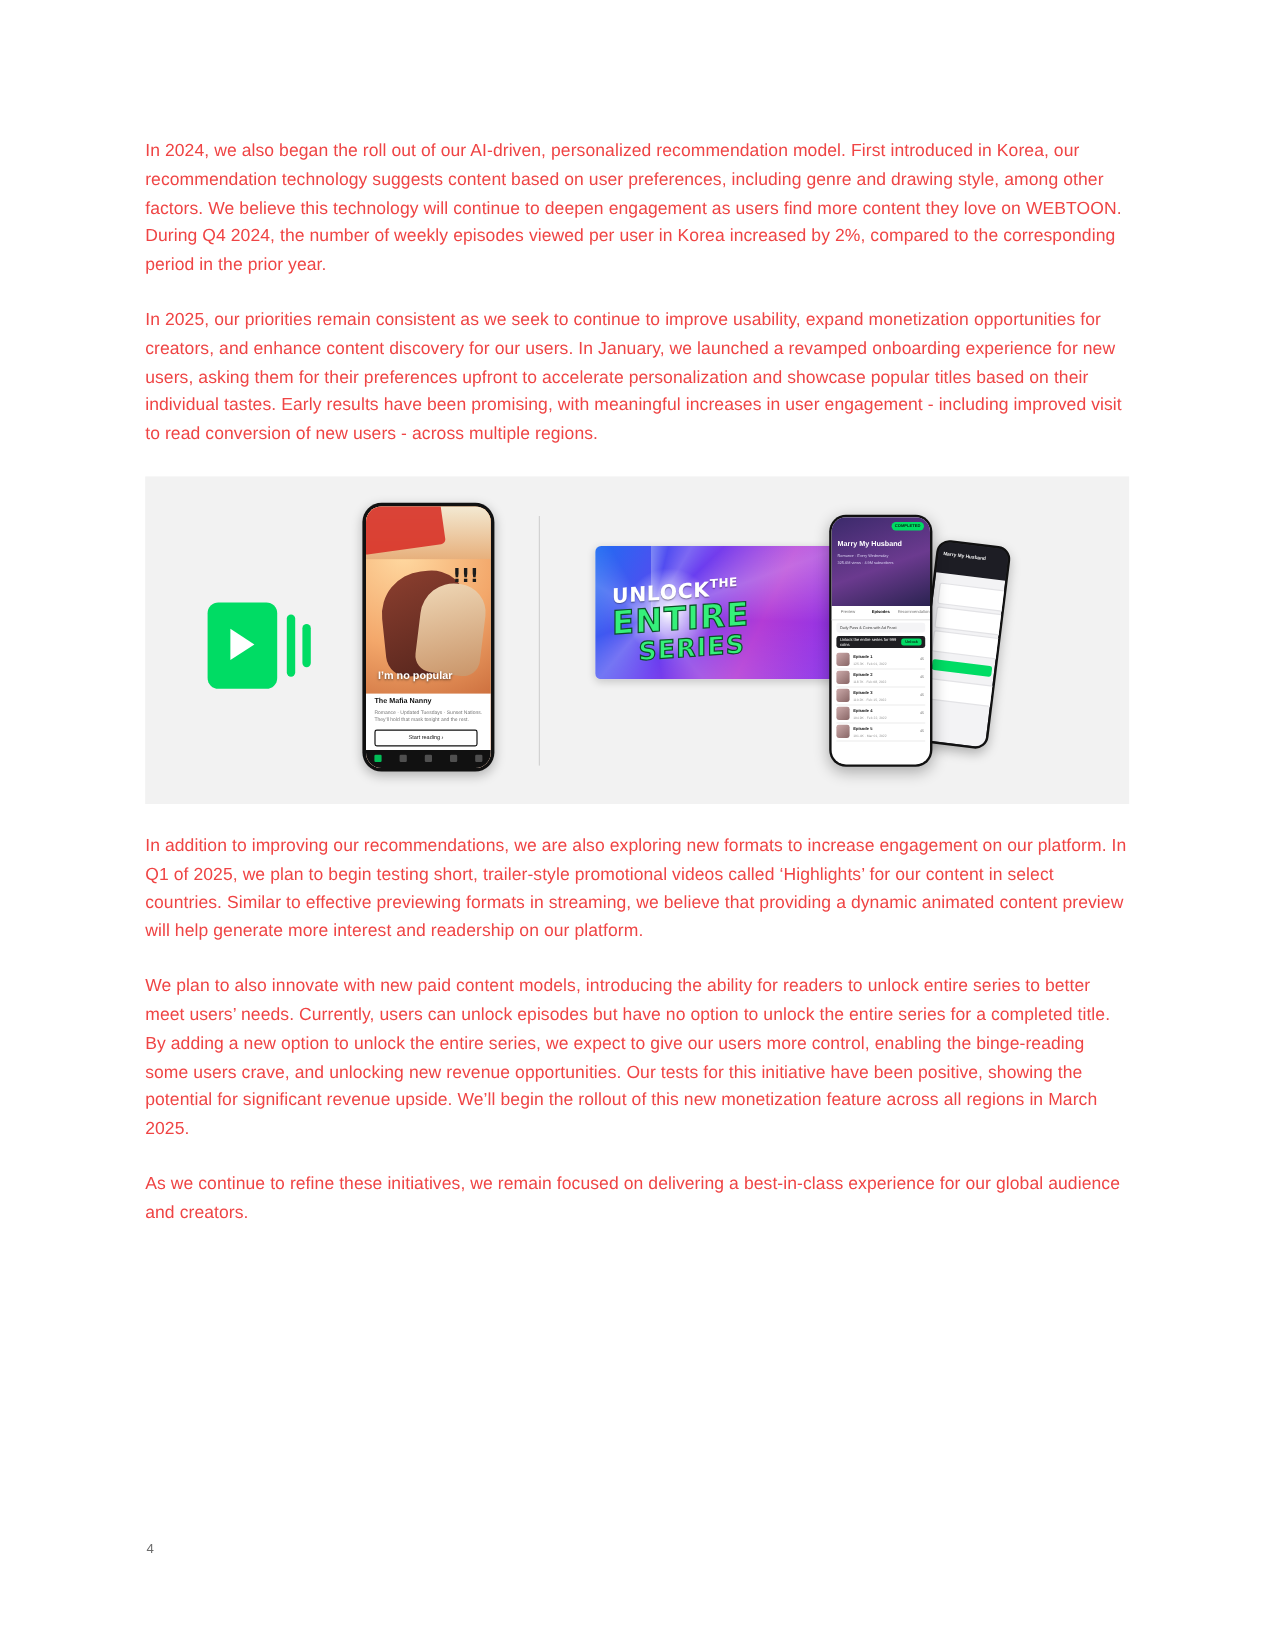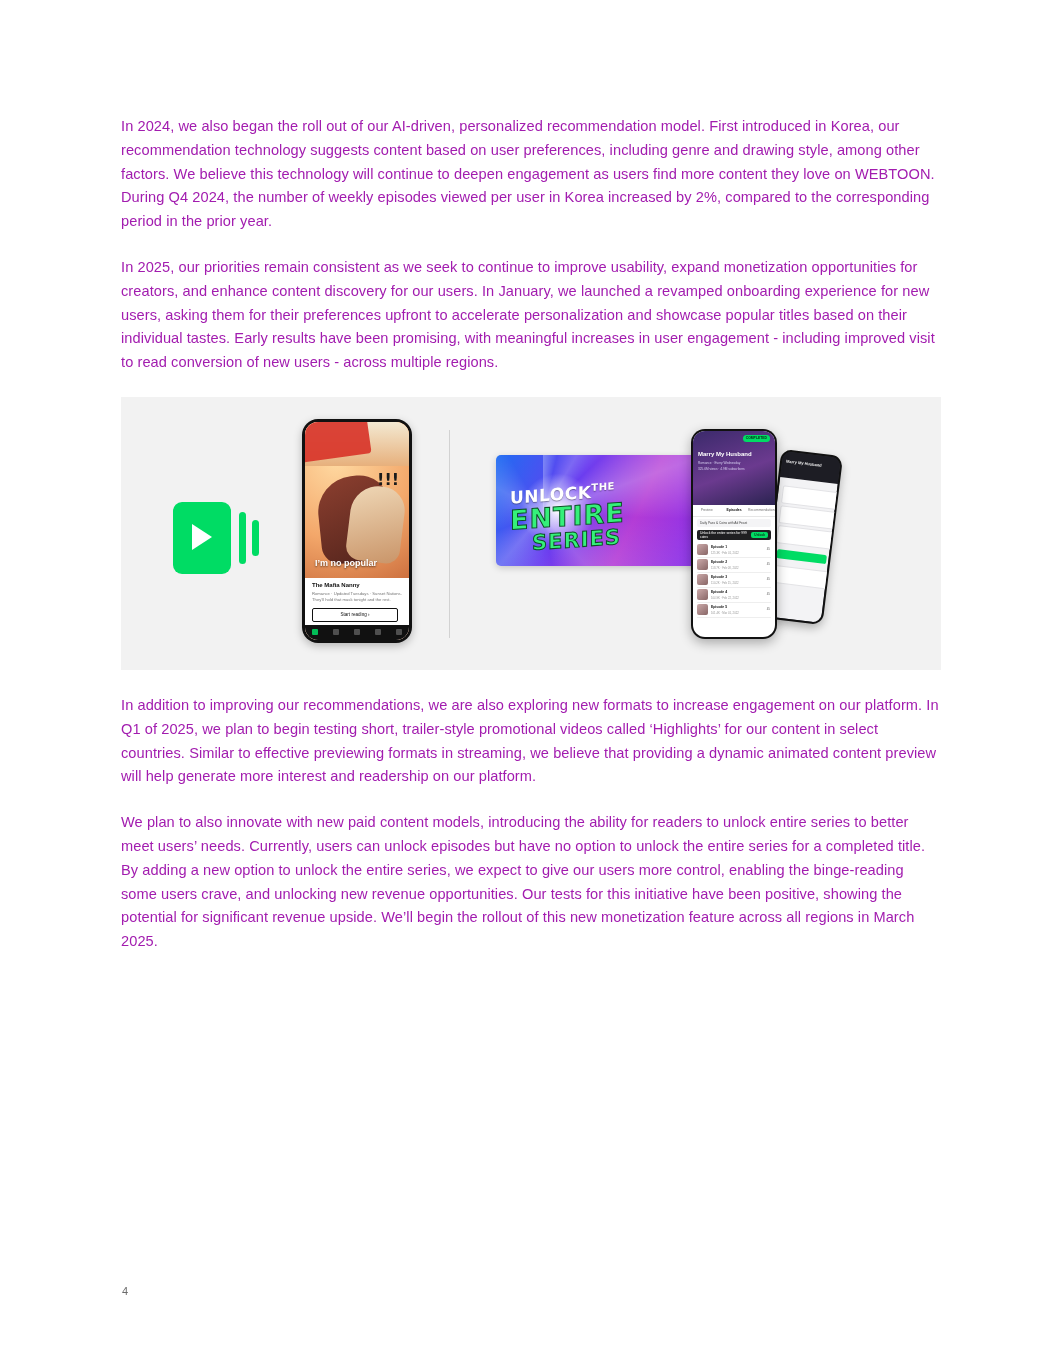--- a/index.html
+++ b/index.html
@@ -25,21 +25,21 @@
   .content {
     position: absolute;
     left: 121px;
     top: 115px;
     width: 822px;
   }
   p.para {
     margin: 0 0 22px 0;
     font-size: 14.6px;
     line-height: 23.8px;
-    color: #a21caf;
+    color: #ef4444;
     letter-spacing: 0.005em;
   }
   
   .figure {
     position: relative;
     width: 820px;
     height: 273px;
     background: #f2f2f2;
     margin: 11px 0 24px 0;
     overflow: hidden;
@@ -422,16 +422,17 @@
             <div class="nm">Episode 5</div>
             <div class="dt">101.4K · Mar 01, 2022</div>
             <div class="rt">45</div>
           </div>
         </div>
       </div>
     </div>
 
     <p class="para">In addition to improving our recommendations, we are also exploring new formats to increase engagement on our platform. In Q1 of 2025, we plan to begin testing short, trailer-style promotional videos called ‘Highlights’ for our content in select countries. Similar to effective previewing formats in streaming, we believe that providing a dynamic animated content preview will help generate more interest and readership on our platform.</p>
     <p class="para">We plan to also innovate with new paid content models, introducing the ability for readers to unlock entire series to better meet users’ needs. Currently, users can unlock episodes but have no option to unlock the entire series for a completed title. By adding a new option to unlock the entire series, we expect to give our users more control, enabling the binge-reading some users crave, and unlocking new revenue opportunities. Our tests for this initiative have been positive, showing the potential for significant revenue upside. We’ll begin the rollout of this new monetization feature across all regions in March 2025.</p>
+    <p class="para">As we continue to refine these initiatives, we remain focused on delivering a best-in-class experience for our global audience and creators.</p>
   </div>
 
   <div class="page-num">4</div>
 </div>
 
 </body></html>

